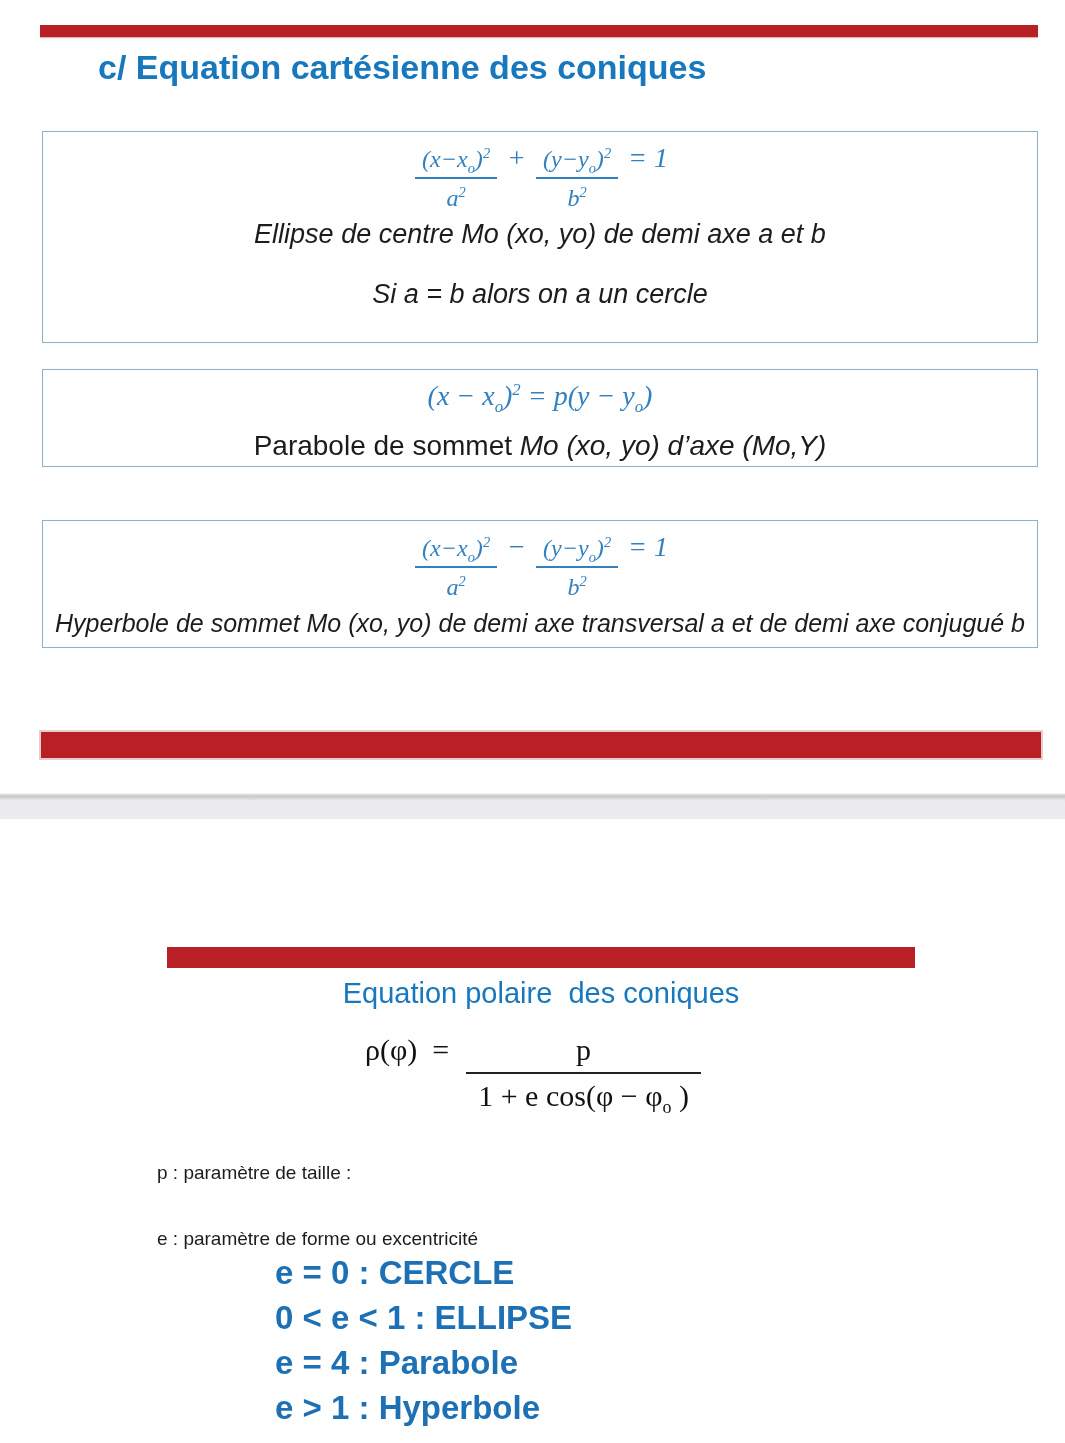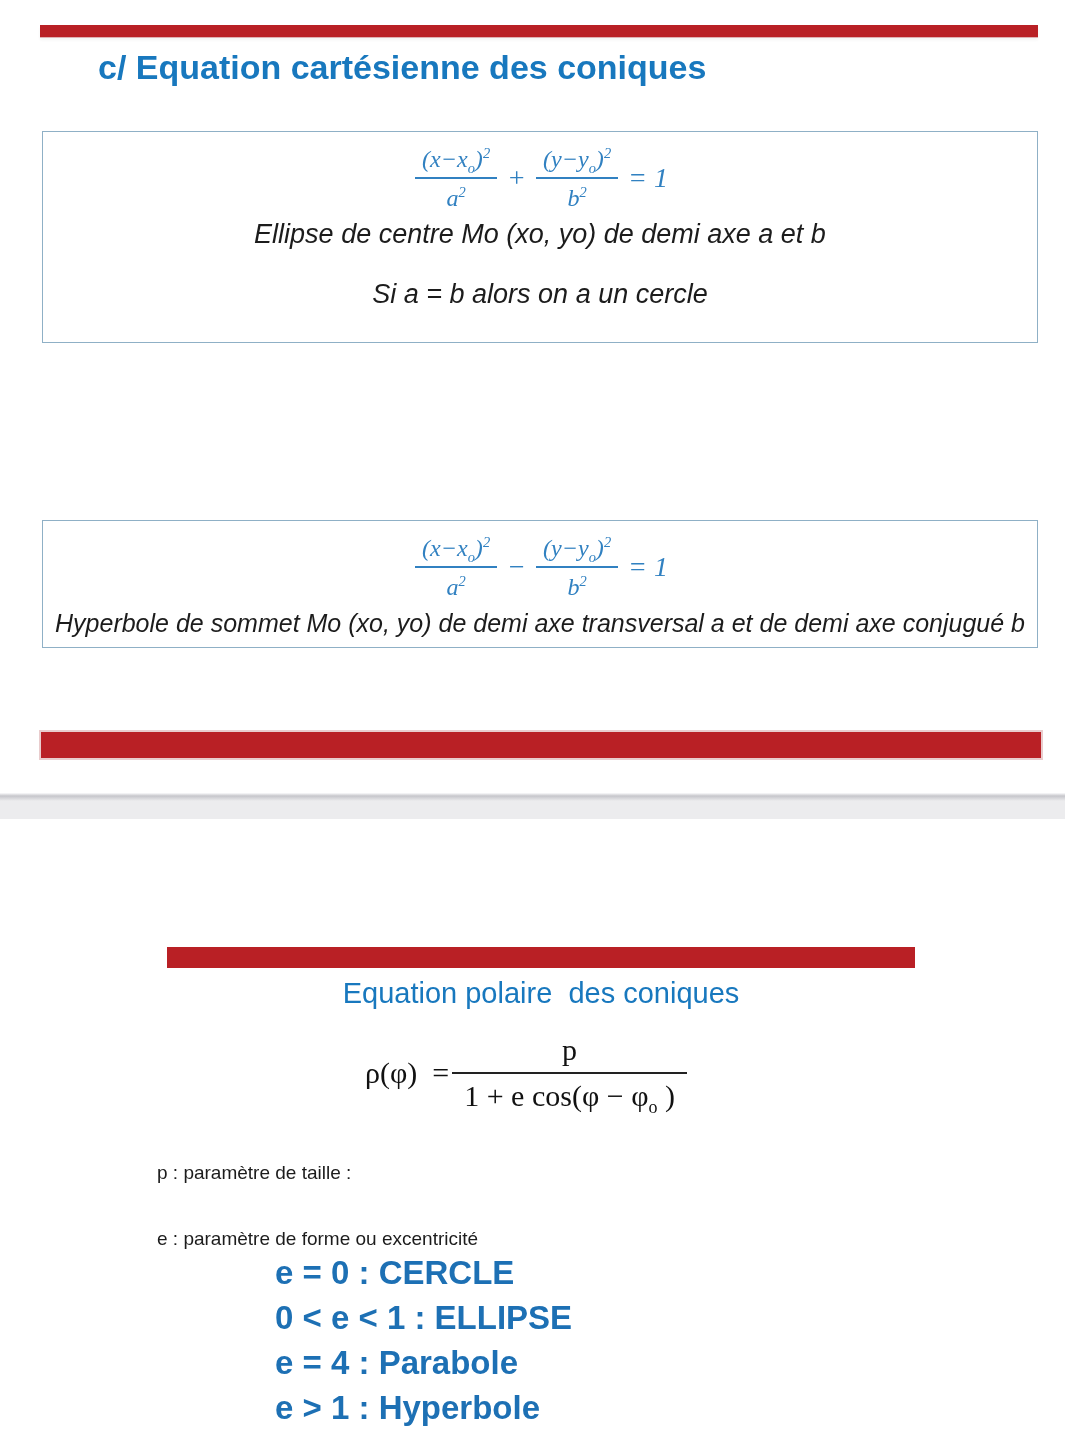--- a/index.html
+++ b/index.html
@@ -42,36 +42,36 @@
   
   .eqbox{
     position:absolute;left:42px;width:996px;box-sizing:border-box;
     border:1px solid var(--box-border);background:#ffffff;
   }
   .box-ellipse{top:106px;height:212px;}
   .box-parabole{top:344px;height:98px;}
   .box-hyperbole{top:495px;height:128px;}
 
   
-  .eq{display:flex;align-items:center;justify-content:center;}
+  .eq{display:flex;justify-content:center;}
   .eq-blue{
     position:absolute;left:0;right:0;top:10px;
     color:var(--blue-eq);
     font-family:"Liberation Serif","DejaVu Serif",serif;font-style:italic;font-size:28px;
   }
   .eq .eq-run{white-space:pre;}
   .eq sub{font-size:0.6em;line-height:0;}
   .eq sup{font-size:0.6em;line-height:0;}
   .eq-frac{display:inline-flex;flex-direction:column;align-items:stretch;text-align:center;margin:0 3px;}
   .eq-num{display:block;padding:0 7px 3px;}
   .eq-den{display:block;border-top:2px solid currentColor;padding:2px 7px 0;}
   .eq-blue .eq-num .eq-run,.eq-blue .eq-den .eq-run{font-size:0.86em;}
 
   .eq-polar{
-    position:absolute;left:365px;top:214px;
+    position:absolute;left:365px;top:214px;gap:14px;
     color:#111111;font-family:"Liberation Serif","DejaVu Serif",serif;font-style:normal;font-size:30px;
   }
   .eq-polar .eq-num{padding:0 12px 5px;}
   .eq-polar .eq-den{border-top:2px solid #222222;padding:5px 12px 0;}
 
   
   .cap{position:absolute;left:0;right:0;margin:0;text-align:center;font-size:27px;line-height:32px;color:var(--ink);}
   .it{font-style:italic;}
   .cap-e1{top:86px;}
   .cap-e2{top:146px;}
@@ -106,20 +106,26 @@
           <span class="eq-frac">
             <span class="eq-num"><span class="eq-run"><span>(y−y</span><sub>o</sub><span>)</span><sup>2</sup></span></span>
             <span class="eq-den"><span class="eq-run"><span>b</span><sup>2</sup></span></span>
           </span>
           <span class="eq-run"><span>&nbsp;=&nbsp;1</span></span>
         </div>
       <p class="cap it cap-e1">Ellipse de centre Mo (xo, yo) de demi axe a et b</p>
       <p class="cap it cap-e2">Si a = b alors on a un cercle</p>
     </div>
 
+    <div class="eqbox box-parabole">
+      <div class="eq eq-blue">
+          <span class="eq-run"><span>(x − x</span><sub>o</sub><span>)</span><sup>2</sup><span> = p(y − y</span><sub>o</sub><span>)</span></span>
+        </div>
+      <p class="cap cap-p"><span>Parabole de sommet </span><span class="it">Mo (xo, yo) d’axe (Mo,Y)</span></p>
+    </div>
 
     <div class="eqbox box-hyperbole">
       <div class="eq eq-blue">
           <span class="eq-frac">
             <span class="eq-num"><span class="eq-run"><span>(x−x</span><sub>o</sub><span>)</span><sup>2</sup></span></span>
             <span class="eq-den"><span class="eq-run"><span>a</span><sup>2</sup></span></span>
           </span>
           <span class="eq-run"><span>&nbsp;−&nbsp;</span></span>
           <span class="eq-frac">
             <span class="eq-num"><span class="eq-run"><span>(y−y</span><sub>o</sub><span>)</span><sup>2</sup></span></span>

